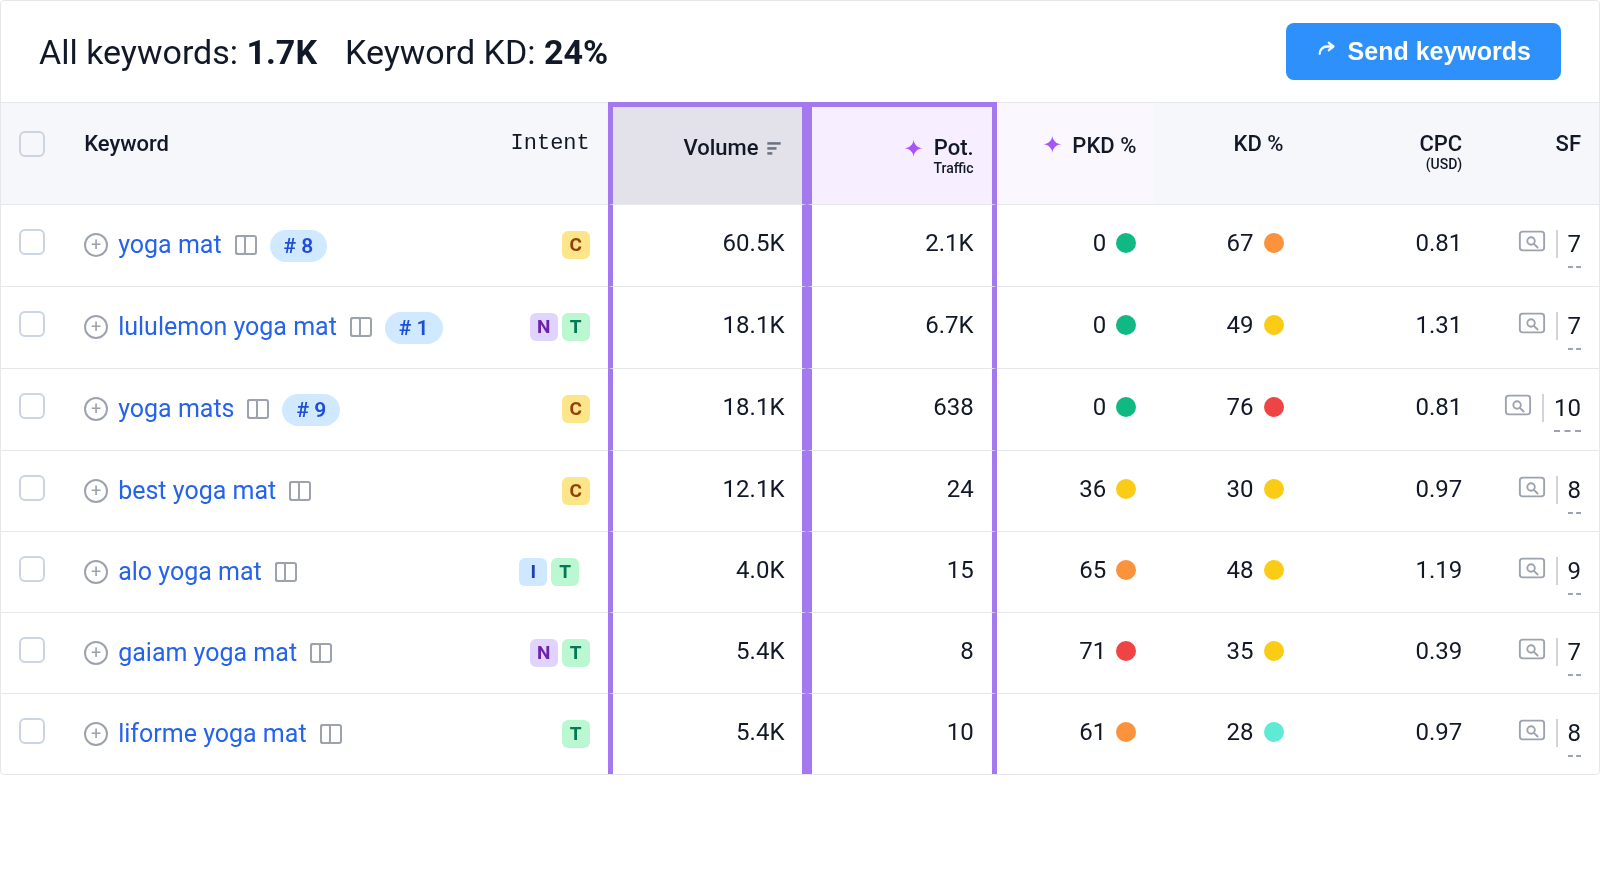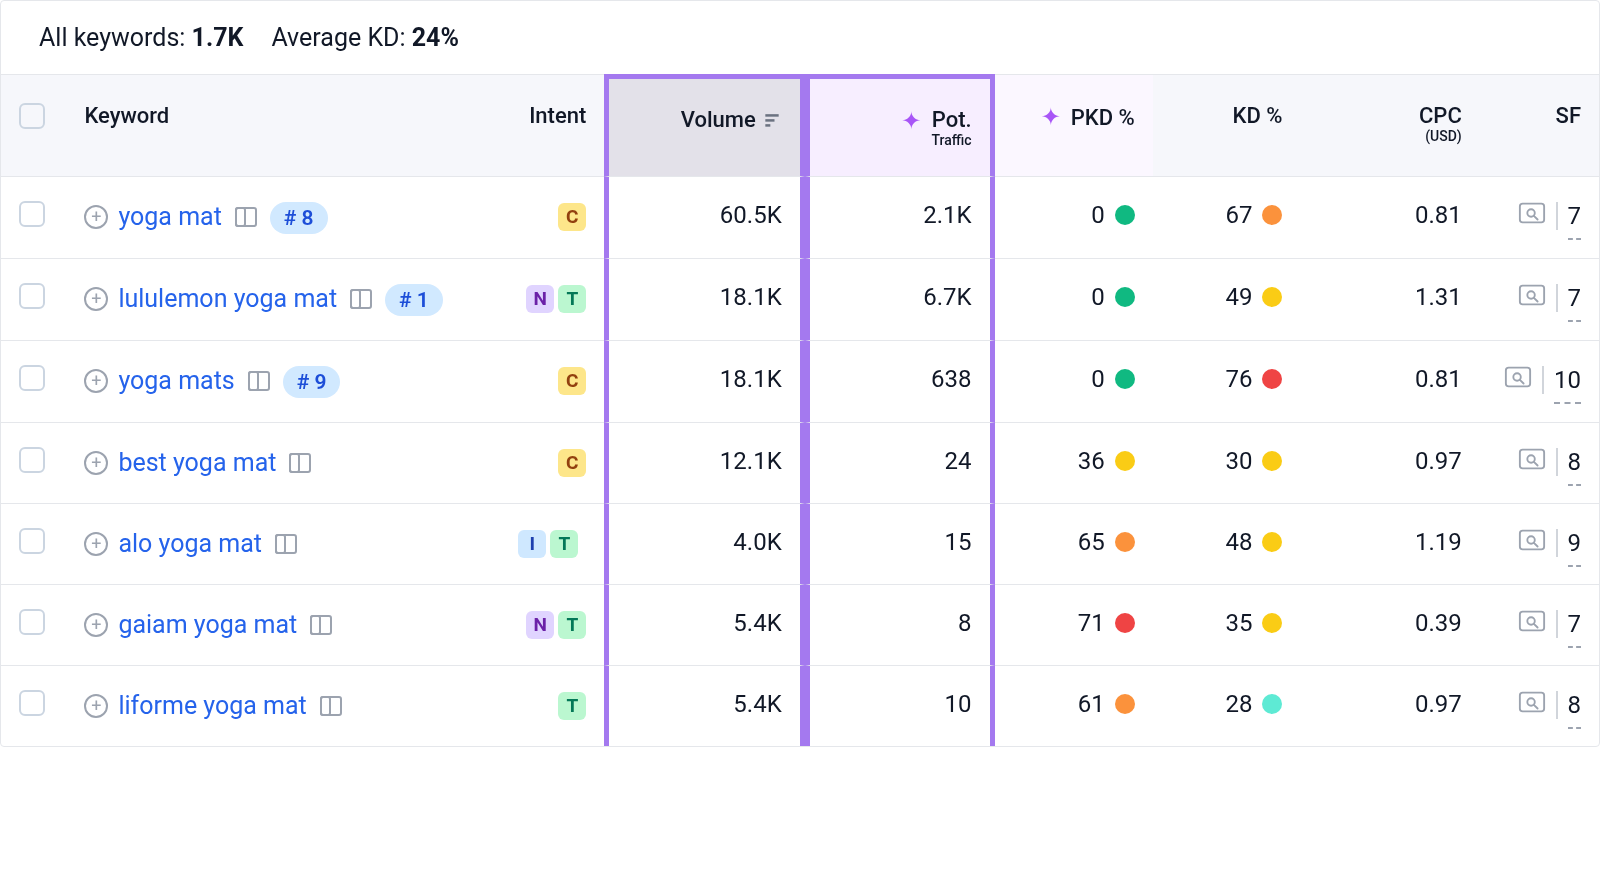--- a/index.html
+++ b/index.html
@@ -19,21 +19,21 @@
   
   .header {
     display: flex;
     align-items: center;
     justify-content: space-between;
     padding: 22px 38px;
   }
   .stats {
     display: flex;
     gap: 28px;
-    font-size: 25px;
+    font-size: 34px;
     color: #111827;
   }
   .stats .label { color: #111827; }
   .stats .value { font-weight: 700; }
   .send-btn {
     display: inline-flex;
     align-items: center;
     gap: 10px;
     background: #2E90FA;
     color: #fff;
@@ -198,44 +198,51 @@
 <body>
 
 <div class="container">
 
   <div class="header">
     <div class="stats">
       <span>
         <span class="label">All keywords: </span><span class="value">1.7K</span>
       </span>
       <span>
-        <span class="label">Average KD: </span><span class="value">24%</span>
+        <span class="label">Keyword KD: </span><span class="value">24%</span>
       </span>
     </div>
+    <button class="send-btn">
+      <svg viewBox="0 0 24 24">
+          <path d="M4 14a8 8 0 0 1 8-8h5" fill="none" stroke="#fff" stroke-width="2.5" stroke-linecap="round"></path>
+          <path d="M14 2l5 4-5 4" fill="none" stroke="#fff" stroke-width="2.5" stroke-linecap="round" stroke-linejoin="round"></path>
+        </svg>
+      <span>Send keywords</span>
+    </button>
   </div>
 
   <table>
     <colgroup>
       <col class="c-chk">
         <col class="c-kw">
         <col class="c-int">
         <col class="c-vol">
         <col class="c-pot">
         <col class="c-pkd">
         <col class="c-kd">
         <col class="c-cpc">
         <col class="c-sf">
     </colgroup>
     <thead>
       <tr>
         <th>
           <span class="chk-box"></span>
         </th>
         <th style="text-align:left;">Keyword</th>
-        <th style="text-align:right;">Intent</th>
+        <th style="text-align:right;font-family:Liberation Mono, monospace;">Intent</th>
         <th class="col-volume">
           <span class="hdr-flex">
             <span>Volume</span>
             <span class="hdr-sort">
               <svg viewBox="0 0 24 24">
                   <rect x="4" y="5" width="16" height="3" fill="#6b7280"></rect>
                   <rect x="4" y="11" width="11" height="3" fill="#6b7280"></rect>
                   <rect x="4" y="17" width="6" height="3" fill="#6b7280"></rect>
                 </svg>
             </span>

